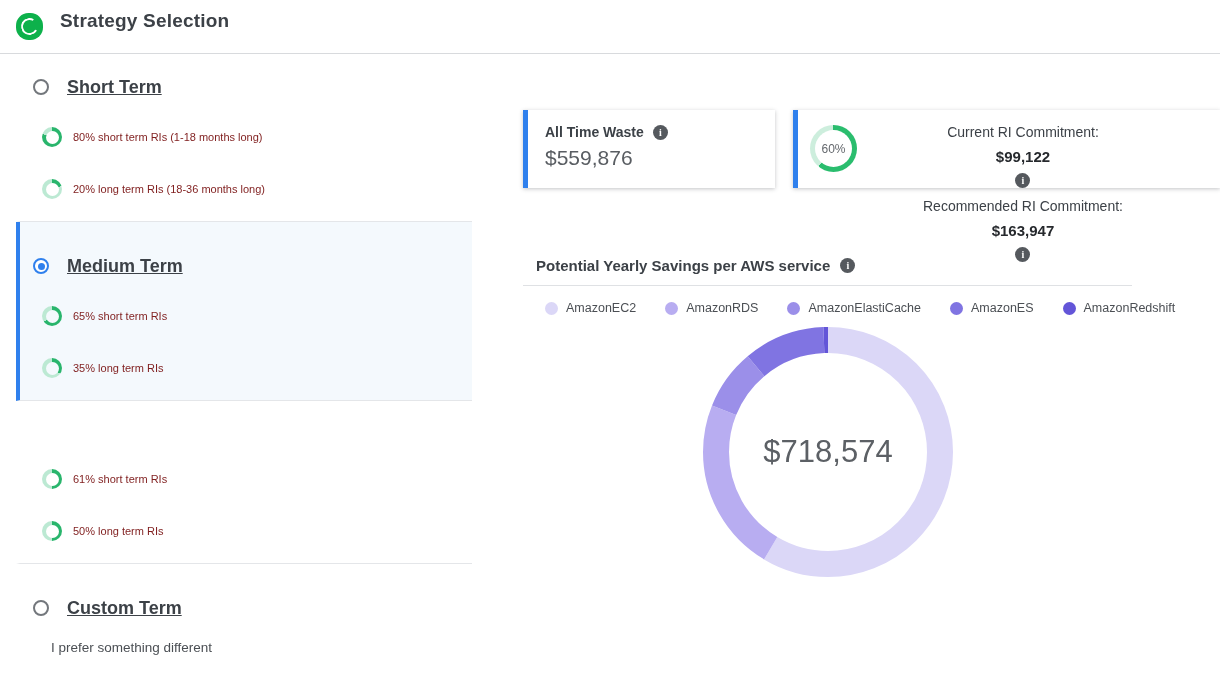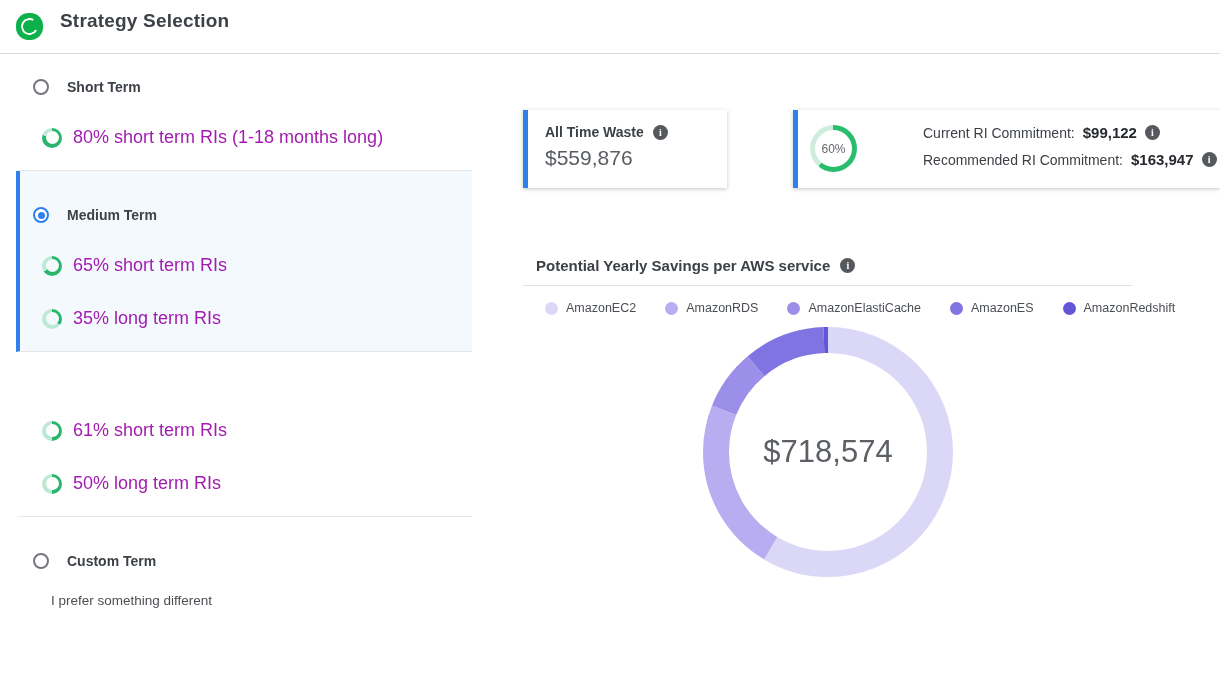--- a/index.html
+++ b/index.html
@@ -17,40 +17,40 @@
 
   
   .left-panel { position:absolute; left:16px; top:43px; width:456px; }
   .section { border-bottom:1px solid #e4e6e9; border-left:4px solid transparent; padding:36px 0 22px; }
   .section.selected { background:#f4f9fd; border-left-color:#2f80ed; }
   .section:last-child { border-bottom:none; }
   .radio-row { display:flex; align-items:center; height:16px; padding-left:13px; cursor:pointer; }
   .radio { width:16px; height:16px; border:2px solid #73777c; border-radius:50%; flex:none; position:relative; background:#fff; }
   .radio.checked { border-color:#2f80ed; }
   .radio.checked::after { content:''; position:absolute; inset:2.5px; background:#2f80ed; border-radius:50%; }
-  .radio-label { margin-left:18px; font-size:14px; font-weight:700; color:#3c4147; }
+  .radio-label { margin-left:18px; font-size:18px; font-weight:700; color:#3c4147;text-decoration:underline; }
   .option-row { display:flex; align-items:center; margin-top:32px; padding-left:22px; gap:11px; }
   .mini-donut { width:20px; height:20px; border-radius:50%; position:relative; flex:none; }
   .mini-donut::after { content:''; position:absolute; inset:3.5px; background:#fff; border-radius:50%; }
   .section.selected .mini-donut::after { background:#f4f9fd; }
-  .option-label { font-size:18px; color:#a21caf;text-align:right; }
+  .option-label { font-size:11px; color:#7f1d1d;text-align:right; }
   .section-desc { margin-top:24px; padding-left:31px; font-size:13.5px; color:#4b4f54; }
 
   
   .card { position:absolute; top:110px; height:78px; background:#fff; border-left:5px solid #2f80ed; box-shadow:0 1px 4px rgba(60,64,70,.3); }
-  #card-waste { left:523px; width:204px; padding:14px 0 0 17px; }
+  #card-waste { left:523px; width:252px; padding:14px 0 0 17px; }
   .card-label-row { display:flex; align-items:center; gap:9px; }
   .card-label { font-size:14px; font-weight:700; color:#3c4147; }
   .card-value { margin-top:6px; font-size:21px; color:#595d62; }
   #card-commitment { left:793px; width:427px; }
   .ring { position:absolute; left:12px; top:15px; width:47px; height:47px; border-radius:50%; }
   .ring::after { content:''; position:absolute; inset:5px; background:#fff; border-radius:50%; }
   .ring span { position:absolute; inset:0; display:flex; align-items:center; justify-content:center; font-size:12px; color:#64686d; z-index:1; }
   .c-rows { position:absolute; left:125px; top:14px; display:flex; flex-direction:column; gap:10px; }
-  .c-row { display:flex; align-items:center; gap:8px; font-size:14px; color:#3c4147; }
+  .c-row { display:flex; align-items:center; gap:8px; font-size:14px; color:#3c4147;flex-direction:column; }
   .c-val { font-weight:700; font-size:15px; color:#26292d; }
 
   .info { width:15px; height:15px; border-radius:50%; background:#55595e; flex:none;
           display:flex; align-items:center; justify-content:center; cursor:pointer; }
   .info::after { content:'i'; color:#fff; font-size:10px; font-weight:700; font-family:"Liberation Serif", serif; }
 
   
   .chart-title-row { position:absolute; left:536px; top:257px; display:flex; align-items:center; gap:10px; }
   .chart-title { font-size:15px; font-weight:700; color:#3c4147; }
   .chart-divider { position:absolute; left:523px; top:285px; width:609px; height:1px; background:#dfe1e4; }
@@ -70,20 +70,24 @@
 
 <div class="left-panel" id="strategy-list">
     <div class="section">
       <div class="radio-row">
         <span class="radio"></span>
         <span class="radio-label">Short Term</span>
       </div>
       <div class="option-row">
         <span class="mini-donut" style="background: conic-gradient(rgb(41, 181, 108) 0deg, rgb(41, 181, 108) 80%, rgb(188, 233, 211) 80%, rgb(188, 233, 211) 100%);"></span>
         <span class="option-label">80% short term RIs (1-18 months long)</span>
+      </div>
+      <div class="option-row">
+        <span class="mini-donut" style="background: conic-gradient(rgb(41, 181, 108) 0deg, rgb(41, 181, 108) 20%, rgb(188, 233, 211) 20%, rgb(188, 233, 211) 100%);"></span>
+        <span class="option-label">20% long term RIs (18-36 months long)</span>
       </div>
     </div>
     <div class="section selected">
       <div class="radio-row">
         <span class="radio checked"></span>
         <span class="radio-label">Medium Term</span>
       </div>
       <div class="option-row">
         <span class="mini-donut" style="background: conic-gradient(rgb(41, 181, 108) 0deg, rgb(41, 181, 108) 65%, rgb(188, 233, 211) 65%, rgb(188, 233, 211) 100%);"></span>
         <span class="option-label">65% short term RIs</span>

